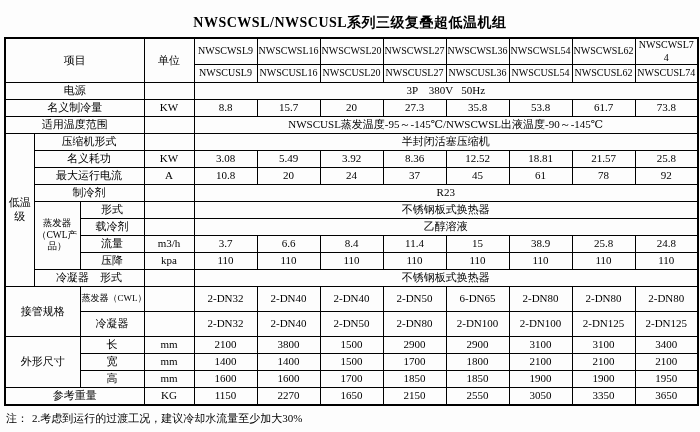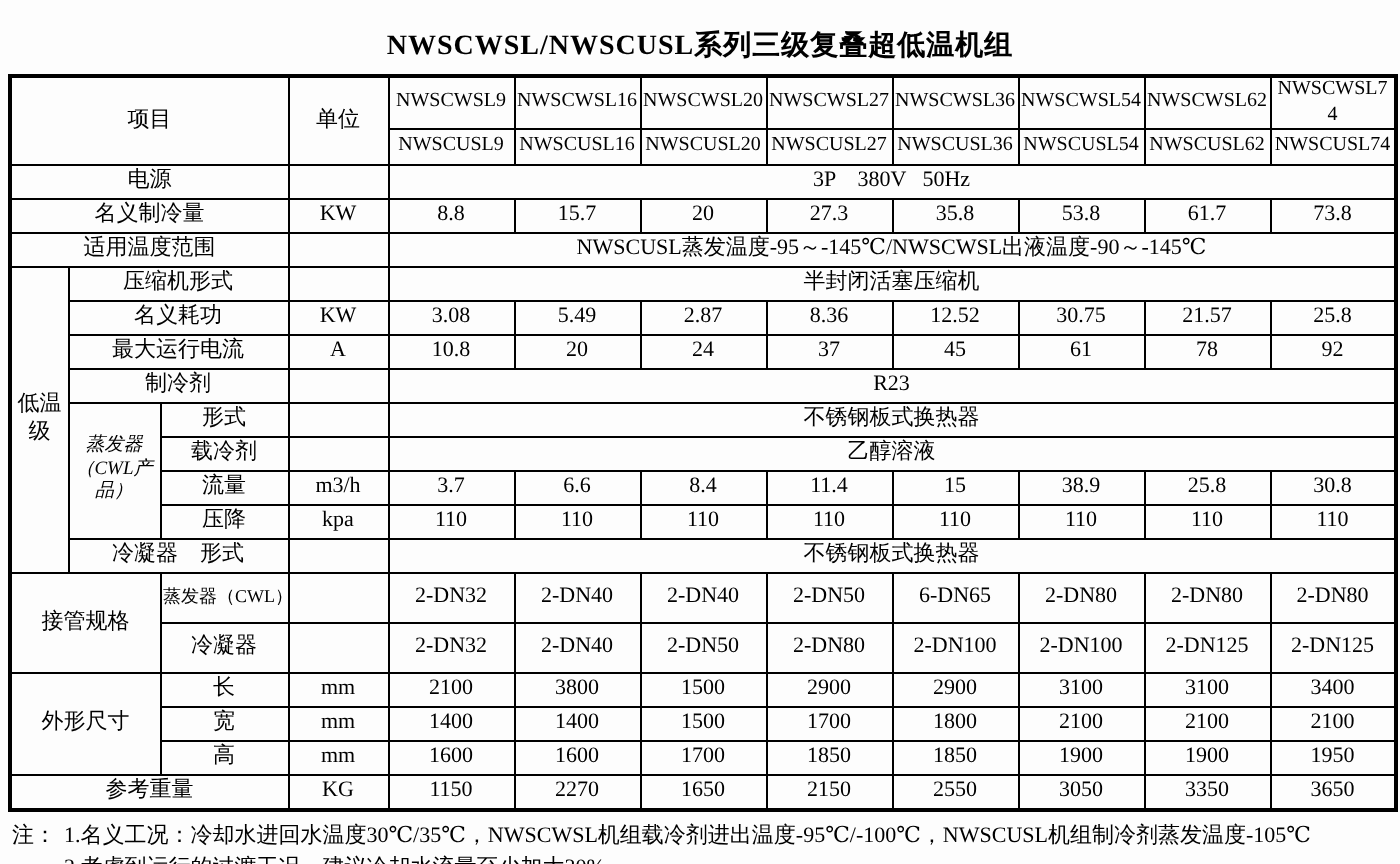--- a/index.html
+++ b/index.html
@@ -21,21 +21,21 @@
   table.spec td{
     border:1px solid #000;
     text-align:center;vertical-align:middle;
     padding:0 1px;overflow:hidden;line-height:1.25;
     word-break:break-all;
   }
   tr{height:17px;}
   tr.tr-h{height:18px;}
   tr.tr-pipe{height:25px;}
   td.model{font-size:10px;}
-  td.grp-small{font-size:9.5px;line-height:1.15;font-style:italic;}
+  td.grp-small{font-size:9.5px;line-height:1.15;}
   td.lbl-small{font-size:9px;white-space:nowrap;}
   td.pre{white-space:pre;}
   td.grp-a{padding:0;}
   .notes{
     display:flex;align-items:flex-start;
     font-size:11px;margin:4px 0 0 6px;line-height:1.5;
   }
   .notes-prefix{flex:0 0 26px;}
   .note-items > div{margin-bottom:0;}
 </style>
@@ -114,24 +114,24 @@
     <td colspan="2">压缩机形式</td>
     <td></td>
     <td colspan="8">半封闭活塞压缩机</td>
   </tr>
 
   <tr>
     <td colspan="2">名义耗功</td>
     <td>KW</td>
     <td>3.08</td>
     <td>5.49</td>
-    <td>2.87</td>
+    <td>3.92</td>
     <td>8.36</td>
     <td>12.52</td>
-    <td>30.75</td>
+    <td>18.81</td>
     <td>21.57</td>
     <td>25.8</td>
   </tr>
 
   <tr>
     <td colspan="2">最大运行电流</td>
     <td>A</td>
     <td>10.8</td>
     <td>20</td>
     <td>24</td>
@@ -164,21 +164,21 @@
   <tr>
     <td>流量</td>
     <td>m3/h</td>
     <td>3.7</td>
     <td>6.6</td>
     <td>8.4</td>
     <td>11.4</td>
     <td>15</td>
     <td>38.9</td>
     <td>25.8</td>
-    <td>30.8</td>
+    <td>24.8</td>
   </tr>
 
   <tr>
     <td>压降</td>
     <td>kpa</td>
     <td>110</td>
     <td>110</td>
     <td>110</td>
     <td>110</td>
     <td>110</td>
@@ -271,17 +271,16 @@
     <td>3050</td>
     <td>3350</td>
     <td>3650</td>
   </tr>
 </tbody>
   </table>
 
 <div class="notes">
   <span class="notes-prefix">注：</span>
   <div class="note-items">
-    <div>1.名义工况：冷却水进回水温度30℃/35℃，NWSCWSL机组载冷剂进出温度-95℃/-100℃，NWSCUSL机组制冷剂蒸发温度-105℃</div>
     <div>2.考虑到运行的过渡工况，建议冷却水流量至少加大30%</div>
 
   </div>
 </div>
 
 </body></html>

